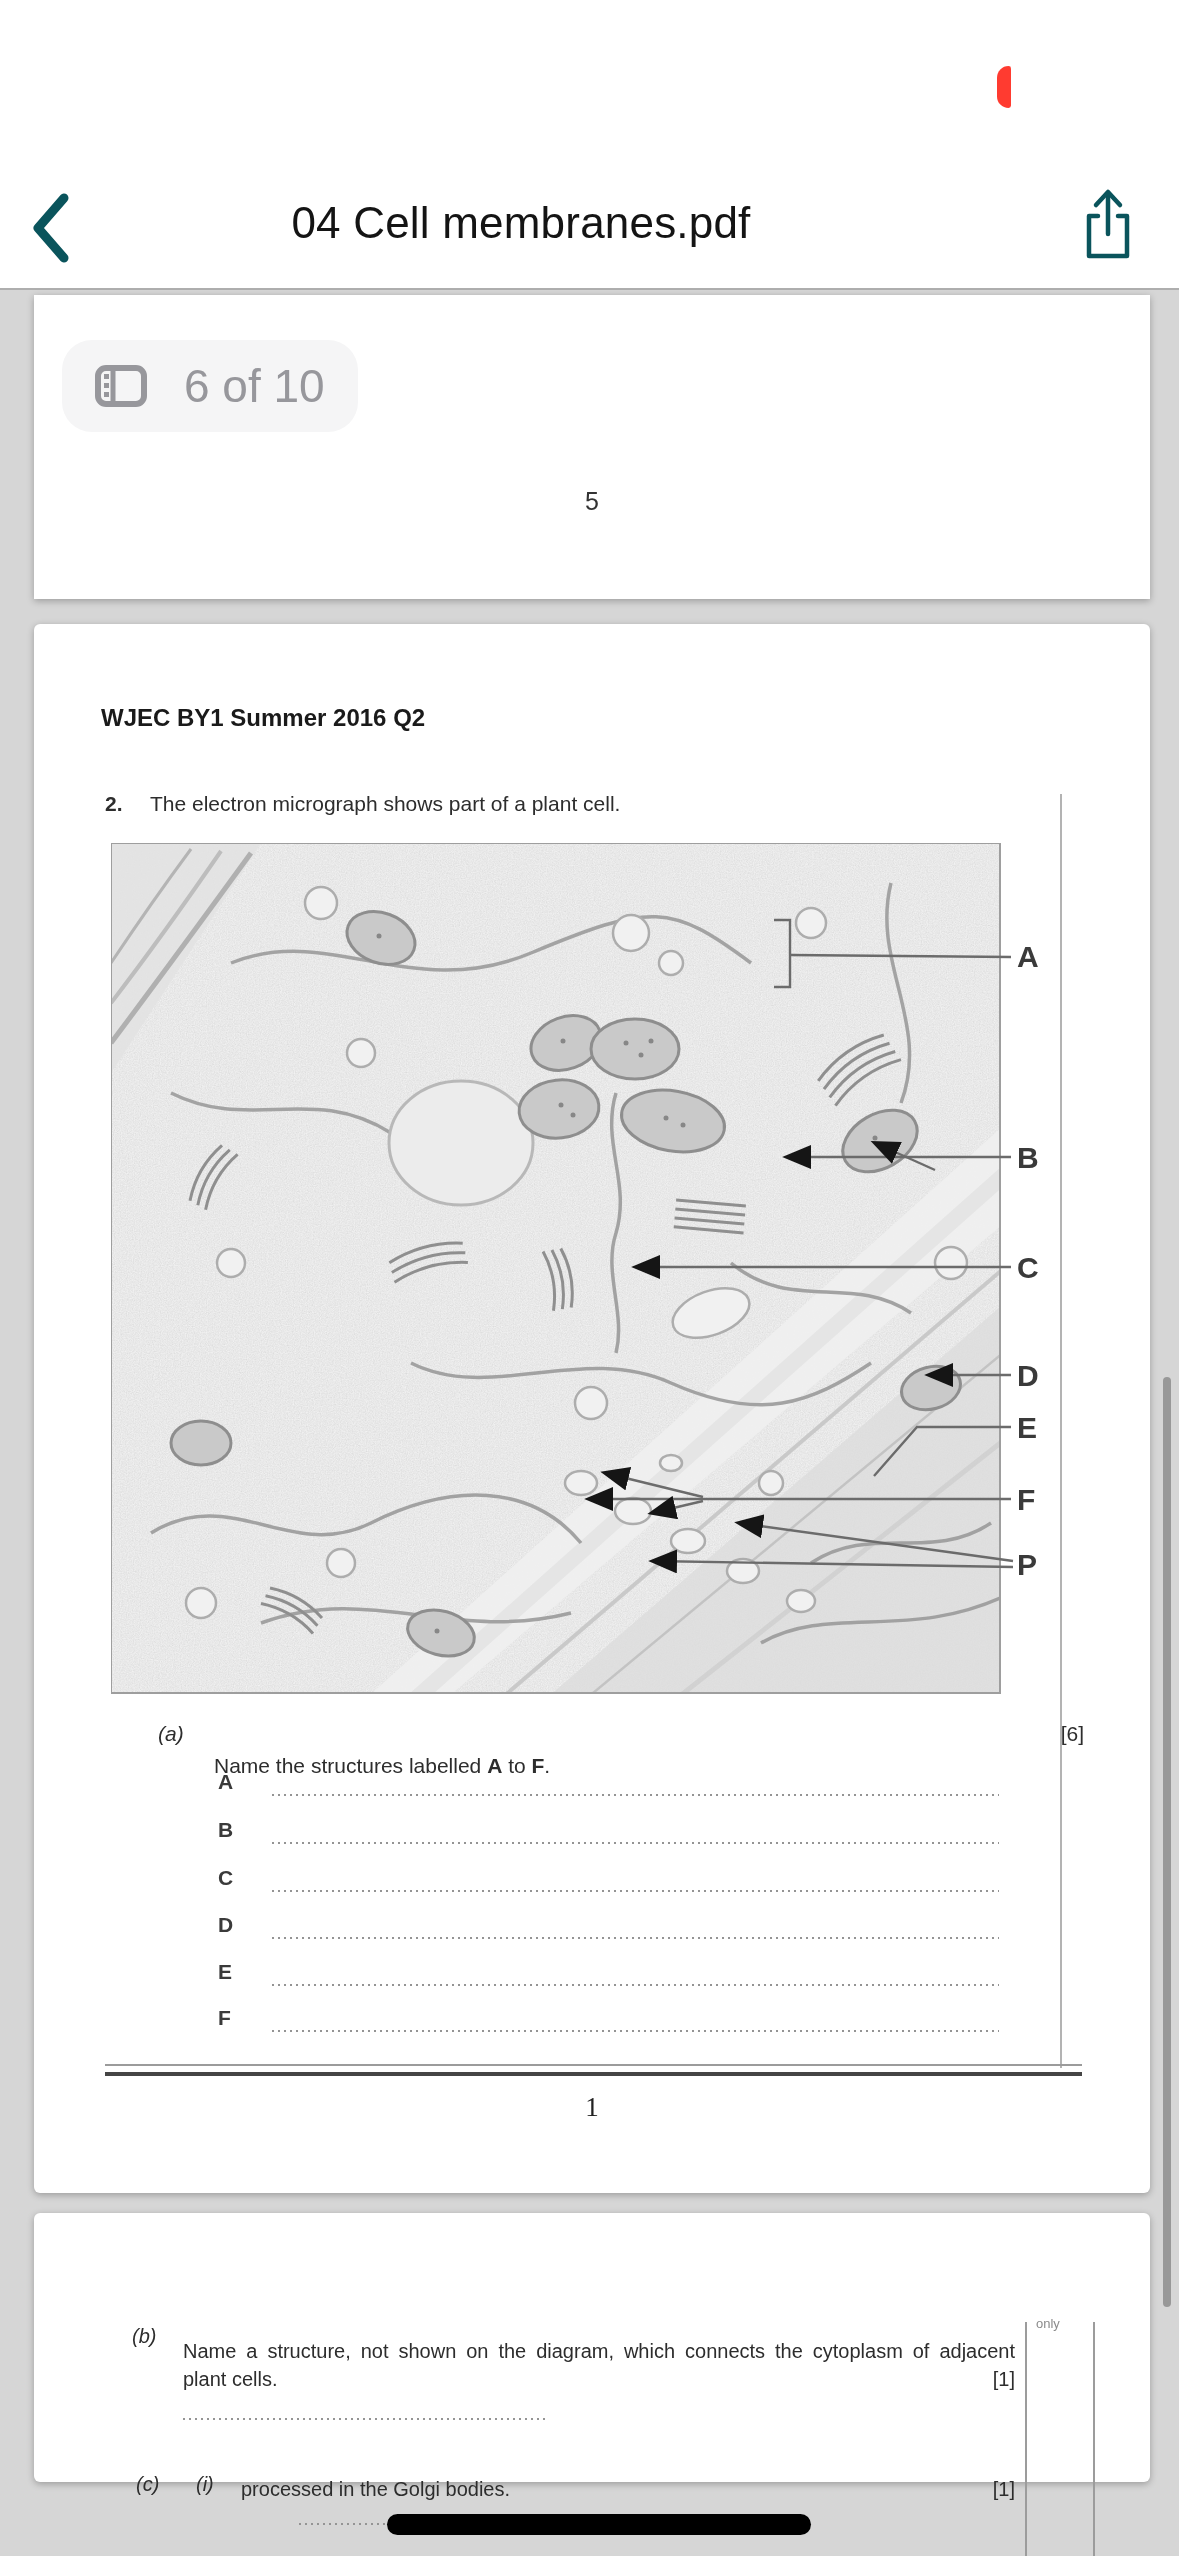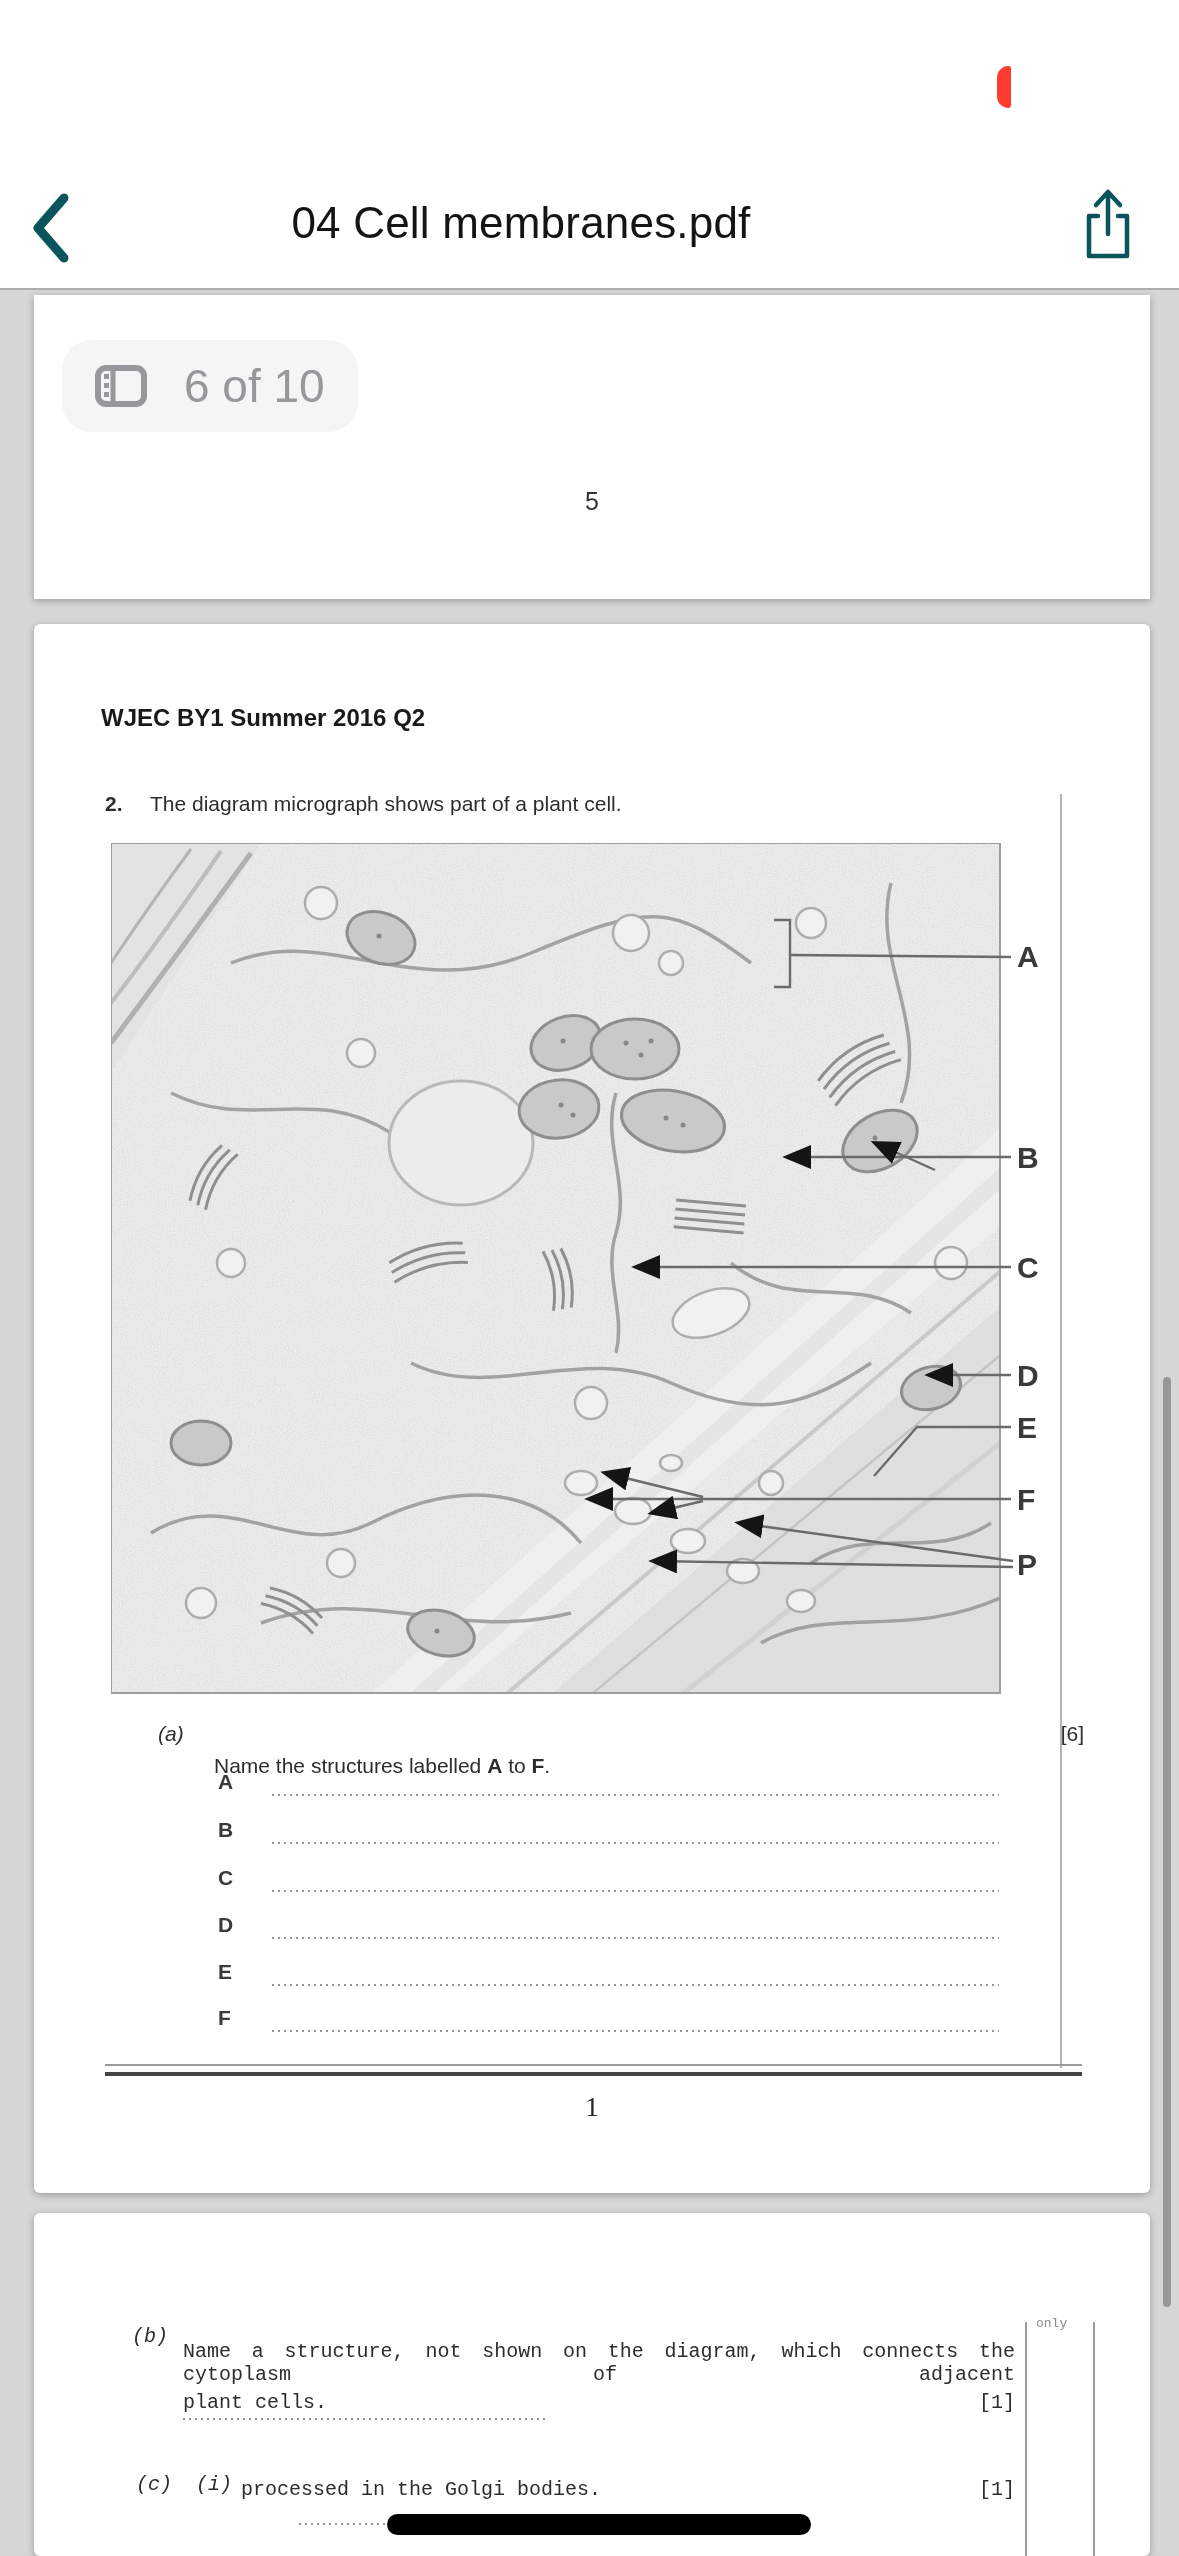--- a/index.html
+++ b/index.html
@@ -16,21 +16,21 @@
   .share-btn{position:absolute;left:1078px;top:186px;width:60px;height:76px;cursor:pointer;}
   
   .pill{position:absolute;left:62px;top:340px;width:296px;height:92px;background:#f5f5f6;
         border-radius:30px;display:flex;align-items:center;padding-left:32px;box-sizing:border-box;}
   .pill-label{font-size:46px;color:#97979c;margin-left:36px;}
   
   .card{position:absolute;left:34px;width:1116px;background:#ffffff;
         box-shadow:0 2px 7px rgba(0,0,0,.28);}
   .card1{top:295px;height:304px;}
   .card2{top:624px;height:1569px;}
-  .card3{top:2213px;height:343px;font-family:Liberation Mono, monospace;}
+  .card3{top:2213px;height:269px;}
   .pgnum5{position:absolute;left:0;top:192px;width:100%;text-align:center;
           font-size:25px;color:#333;}
   .pgnum1{position:absolute;left:0;top:1468px;width:100%;text-align:center;
           font-size:27px;color:#222;font-family:"Liberation Serif",serif;}
   .doc{color:#2d2d2d;border-radius:6px;}
   .doc-header{position:absolute;left:67px;top:80px;font-size:24px;font-weight:bold;color:#1a1a1a;}
   .q-num{position:absolute;left:71px;top:168px;font-size:21px;font-weight:bold;}
   .q-text{position:absolute;left:116px;top:168px;font-size:21px;}
   .micro{position:absolute;left:77px;top:219px;}
   .vline2{position:absolute;left:1026px;top:170px;width:2px;height:1274px;background:#b3b3b3;}
@@ -97,21 +97,21 @@
       <rect x="10" y="10" width="5" height="5" fill="#97979c"></rect>
       <rect x="10" y="19" width="5" height="5" fill="#97979c"></rect>
       <rect x="10" y="28" width="5" height="5" fill="#97979c"></rect>
     </svg>
     <span class="pill-label">6 of 10</span>
   </div>
 
   <div class="card card2 doc">
     <div class="doc-header">WJEC BY1 Summer 2016 Q2</div>
     <div class="q-num">2.</div>
-    <div class="q-text">The diagram micrograph shows part of a plant cell.</div>
+    <div class="q-text">The electron micrograph shows part of a plant cell.</div>
     <div class="vline2"></div>
 
     <div class="micro">
       <svg width="941" height="857" viewBox="0 0 941 857">
         <defs>
           <marker id="ah" orient="auto" markerWidth="12" markerHeight="10" refX="10" refY="5">
             <path d="M12,5 L0,0 L0,10 z" fill="#151515"></path>
           </marker>
           <filter id="grain" x="0" y="0" width="100%" height="100%">
             <feTurbulence type="fractalNoise" baseFrequency="0.85" numOctaves="2" seed="7"></feTurbulence>

